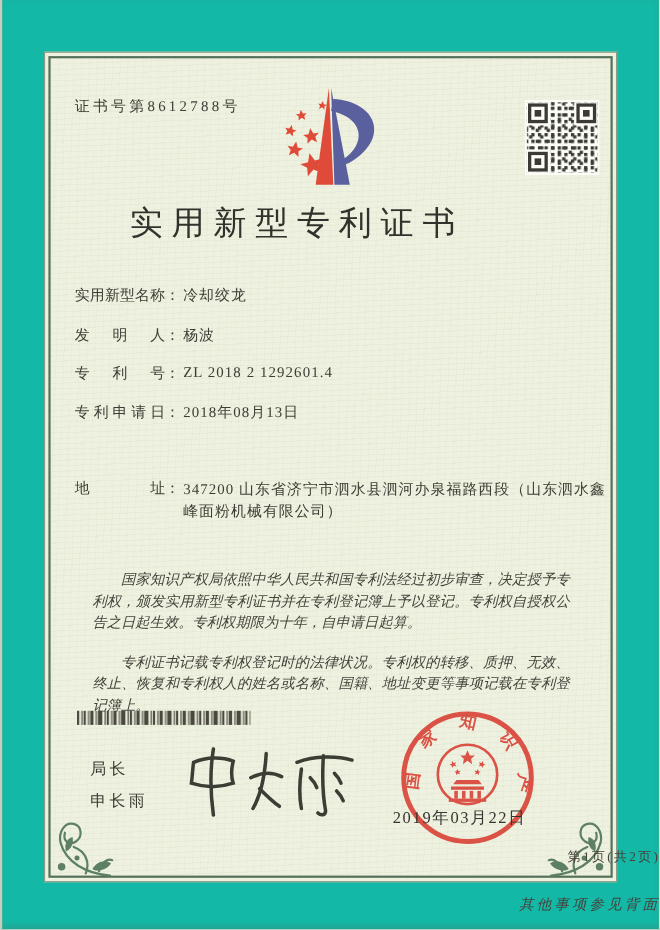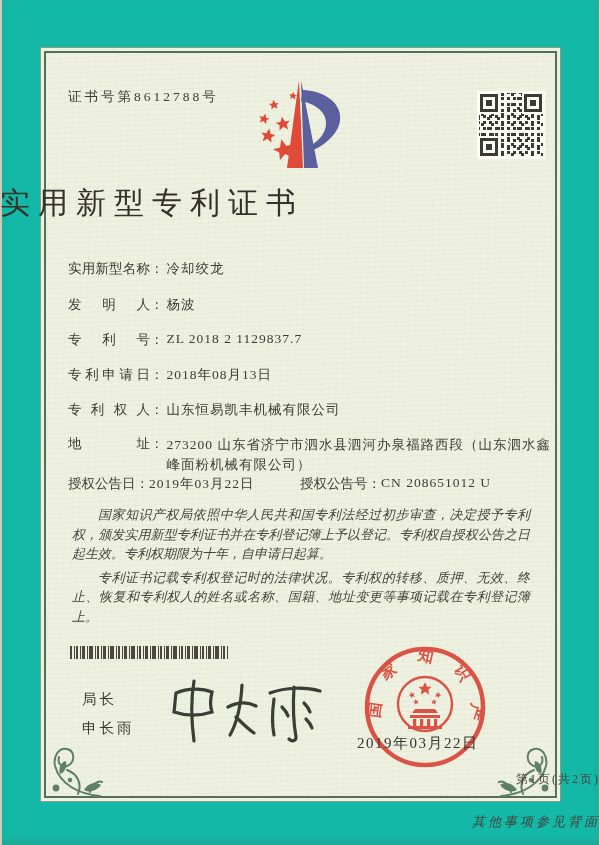--- a/index.html
+++ b/index.html
@@ -24,38 +24,38 @@
       repeating-linear-gradient(92deg, rgba(122,150,116,.04) 0 1px, rgba(255,255,255,0) 1px 7px);
   }
   .flourish{position:absolute;width:58px;height:58px;}
   .flourish.bl{left:46px;top:740px;}
   .flourish.br{left:497px;top:740px;transform:scaleX(-1);}
   
   .cert-no{position:absolute;left:68px;top:88px;font-size:13.5px;letter-spacing:3px;color:#3f3d36;}
   .logo{position:absolute;left:243px;top:74px;}
   .qr{position:absolute;left:477px;top:91px;}
   .title{
-    position:absolute;left:0;top:183px;width:540px;
+    position:absolute;left:0;top:183px;width:540px;text-align:center;
     font-size:30px;letter-spacing:8px;color:#33312c;font-weight:500;
   }
   
   .frow{position:absolute;left:68px;font-size:13.5px;color:#3e3c35;white-space:nowrap;}
   .flabel{display:inline-block;width:82px;text-align:justify;text-align-last:justify;vertical-align:top;}
   .colon{display:inline-block;vertical-align:top;margin-right:3px;}
   .fvalue{display:inline-block;vertical-align:top;letter-spacing:1px;}
   .frow.addr .fvalue{white-space:normal;width:385px;line-height:20px;}
   .grant-right{position:absolute;left:232px;top:0;white-space:nowrap;}
   .grant-pair{position:relative;display:inline-block;}
   
   .legal{
     position:absolute;left:68px;top:501px;width:466px;
     font-size:13px;line-height:19.5px;color:#45433c;text-align:justify;
     font-style:italic;
   }
-  .legal p{margin:4px;text-indent:2em;}
+  .legal p{margin:16px;text-indent:2em;}
   
   .barcode{position:absolute;left:70px;top:646px;}
   .sig-title{position:absolute;left:82px;top:690px;font-size:14.5px;letter-spacing:3px;color:#3b3933;}
   .sig-name{position:absolute;left:82px;top:719px;font-size:14.5px;letter-spacing:3px;color:#3b3933;}
   .signature{position:absolute;left:158px;top:671px;}
   .seal{position:absolute;left:352px;top:634px;opacity:.93;}
   .seal-date{position:absolute;left:357px;top:734px;font-size:15px;letter-spacing:1.5px;color:#35342f;z-index:3;}
   
   .page-no{position:absolute;left:0;top:771px;width:600px;text-align:right;font-size:12px;letter-spacing:2px;color:#45433c;}
   .back-note{position:absolute;left:0;top:813px;width:600px;text-align:right;font-size:13px;letter-spacing:3px;color:#45433c;font-style:italic;}
@@ -146,38 +146,27 @@
 
   <div class="title">实用新型专利证书</div>
 
   <div class="frow" style="top:260px">
     <span class="flabel">实用新型名称</span><span class="colon">：</span><span class="fvalue">冷却绞龙</span>
   </div>
   <div class="frow" style="top:296px">
     <span class="flabel">发明人</span><span class="colon">：</span><span class="fvalue">杨波</span>
   </div>
   <div class="frow" style="top:331px">
-    <span class="flabel">专利号</span><span class="colon">：</span><span class="fvalue">ZL 2018 2 1129837.7</span>
+    <span class="flabel">专利号</span><span class="colon">：</span><span class="fvalue">ZL 2018 2 1292601.4</span>
   </div>
   <div class="frow" style="top:366px">
     <span class="flabel">专利申请日</span><span class="colon">：</span><span class="fvalue">2018年08月13日</span>
   </div>
-  <div class="frow" style="top:401px">
-    <span class="flabel">专利权人</span><span class="colon">：</span><span class="fvalue">山东恒易凯丰机械有限公司</span>
-  </div>
   <div class="frow addr" style="top:435px">
-    <span class="flabel">地址</span><span class="colon">：</span><span class="fvalue">273200 山东省济宁市泗水县泗河办泉福路西段（山东泗水鑫峰面粉机械有限公司）</span>
-  </div>
-  <div class="frow" style="top:475px;width:470px">
-    <span class="grant-pair">
-      <span>授权公告日</span><span>：</span><span class="fvalue">2019年03月22日</span>
-    </span>
-    <span class="grant-right">
-      <span>授权公告号</span><span>：</span><span class="fvalue">CN 208651012 U</span>
-    </span>
+    <span class="flabel">地址</span><span class="colon">：</span><span class="fvalue">347200 山东省济宁市泗水县泗河办泉福路西段（山东泗水鑫峰面粉机械有限公司）</span>
   </div>
 
   <div class="legal">
     <p>国家知识产权局依照中华人民共和国专利法经过初步审查，决定授予专利权，颁发实用新型专利证书并在专利登记簿上予以登记。专利权自授权公告之日起生效。专利权期限为十年，自申请日起算。</p>
     <p>专利证书记载专利权登记时的法律状况。专利权的转移、质押、无效、终止、恢复和专利权人的姓名或名称、国籍、地址变更等事项记载在专利登记簿上。</p>
   </div>
 
   <svg class="barcode" width="158" height="13" viewBox="0 0 158 13">
     <defs>
       <pattern id="bc" width="21" height="13" patternUnits="userSpaceOnUse">

